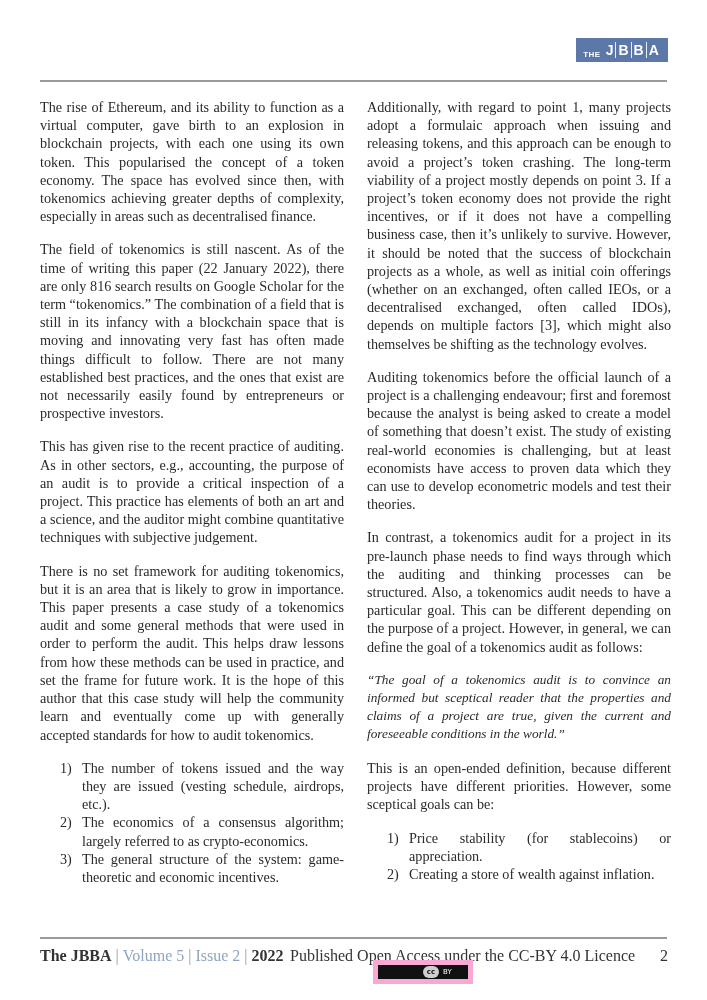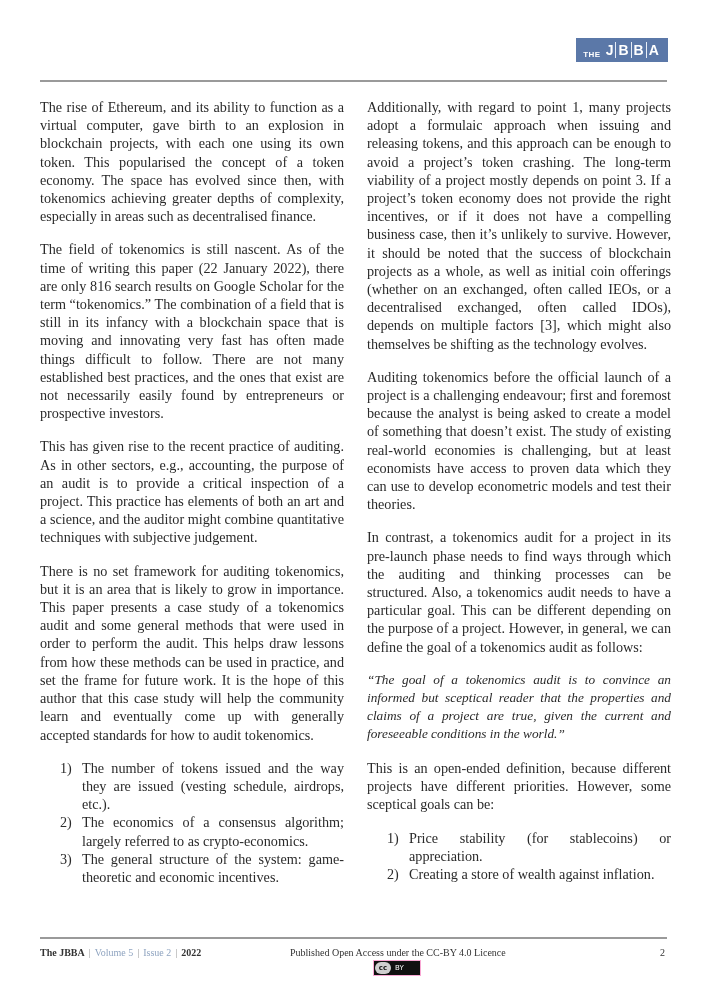--- a/index.html
+++ b/index.html
@@ -16,29 +16,29 @@
   .col { position:absolute; top:98px; width:304px; font-size:14.2px; line-height:18.2px; }
   .col.left { left:40px; }
   .col.right { left:367px; }
   p { margin:0 0 15px 0; text-align:justify; }
   h2 { font-size:15px; font-weight:bold; margin:6px 0 15px 0; }
   ol { margin:0 0 16px 0; padding:0 0 0 42px; list-style:none; }
   ol li { position:relative; text-align:justify; }
   ol li .num { position:absolute; left:-22px; }
   .quote { font-style:italic; font-size:13.3px; line-height:18px; margin:0 0 16px 0; text-align:justify; }
   .rule-bottom { position:absolute; left:40px; top:937px; width:627px; height:2px; background:#9a9a9a; }
-  .footer { position:absolute; top:947px; font-size:10px; color:#333; }
+  .footer { position:absolute; top:947px; font-size:16px; color:#333; }
   .footer.left { left:40px; font-weight:bold; }
   .footer .muted { color:#8fa4c0; font-weight:normal; }
   .footer .sep { color:#999; font-weight:normal; margin:0 4px; }
   .footer.center { left:290px; }
   .footer.page { left:660px; }
   .cc { position:absolute; left:373px; top:960px; width:46px; height:14px; background:#111;
-        border:1px solid #f9a8d4; display:flex; align-items:center;
-        font-family:"DejaVu Sans",sans-serif; font-size:7px; color:#fff; }
+        border:5px solid #f9a8d4; display:flex; align-items:center;
+        font-family:"DejaVu Sans",sans-serif; font-size:7px; color:#fff;padding-left:44px; }
   .cc .circ { background:#cfcfcf; color:#111; width:16px; height:12px; border-radius:6px;
               display:flex; align-items:center; justify-content:center; font-weight:bold; margin:0 4px 0 1px; }
 </style>
 </head>
 <body>
 
 <div class="logo">
   <span class="the">THE</span>
   <span class="main">
     <span>J</span><span>B</span><span>B</span><span>A</span>

